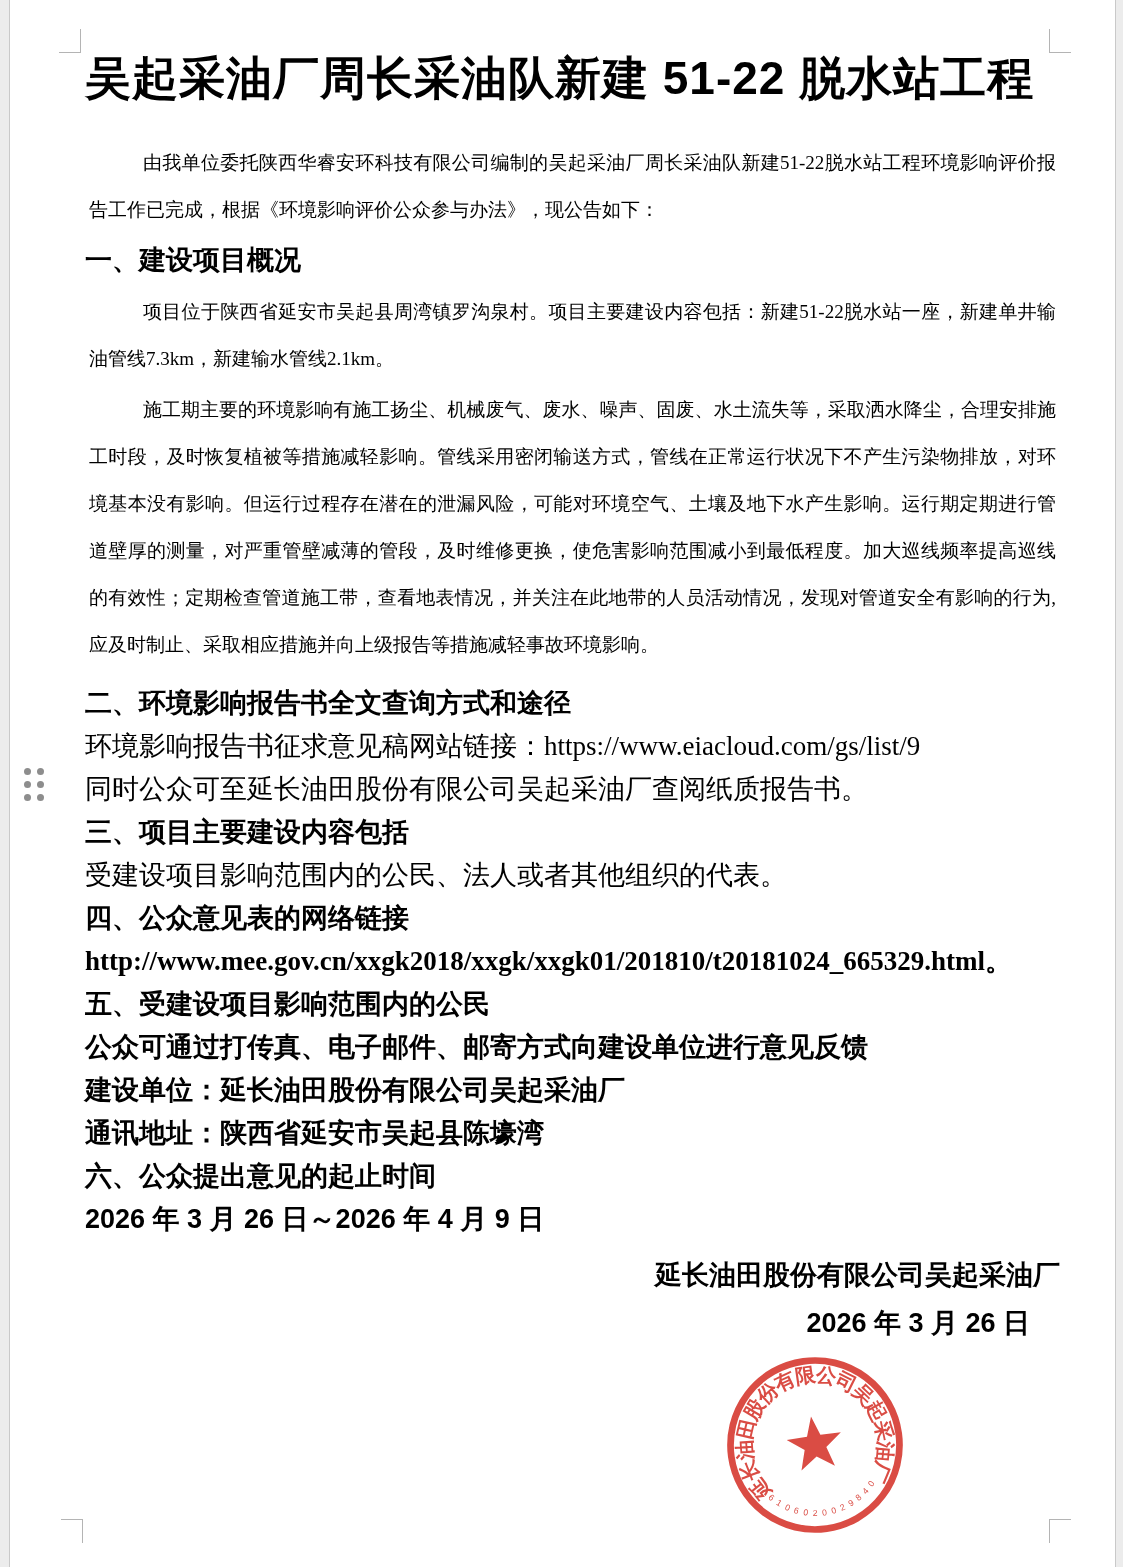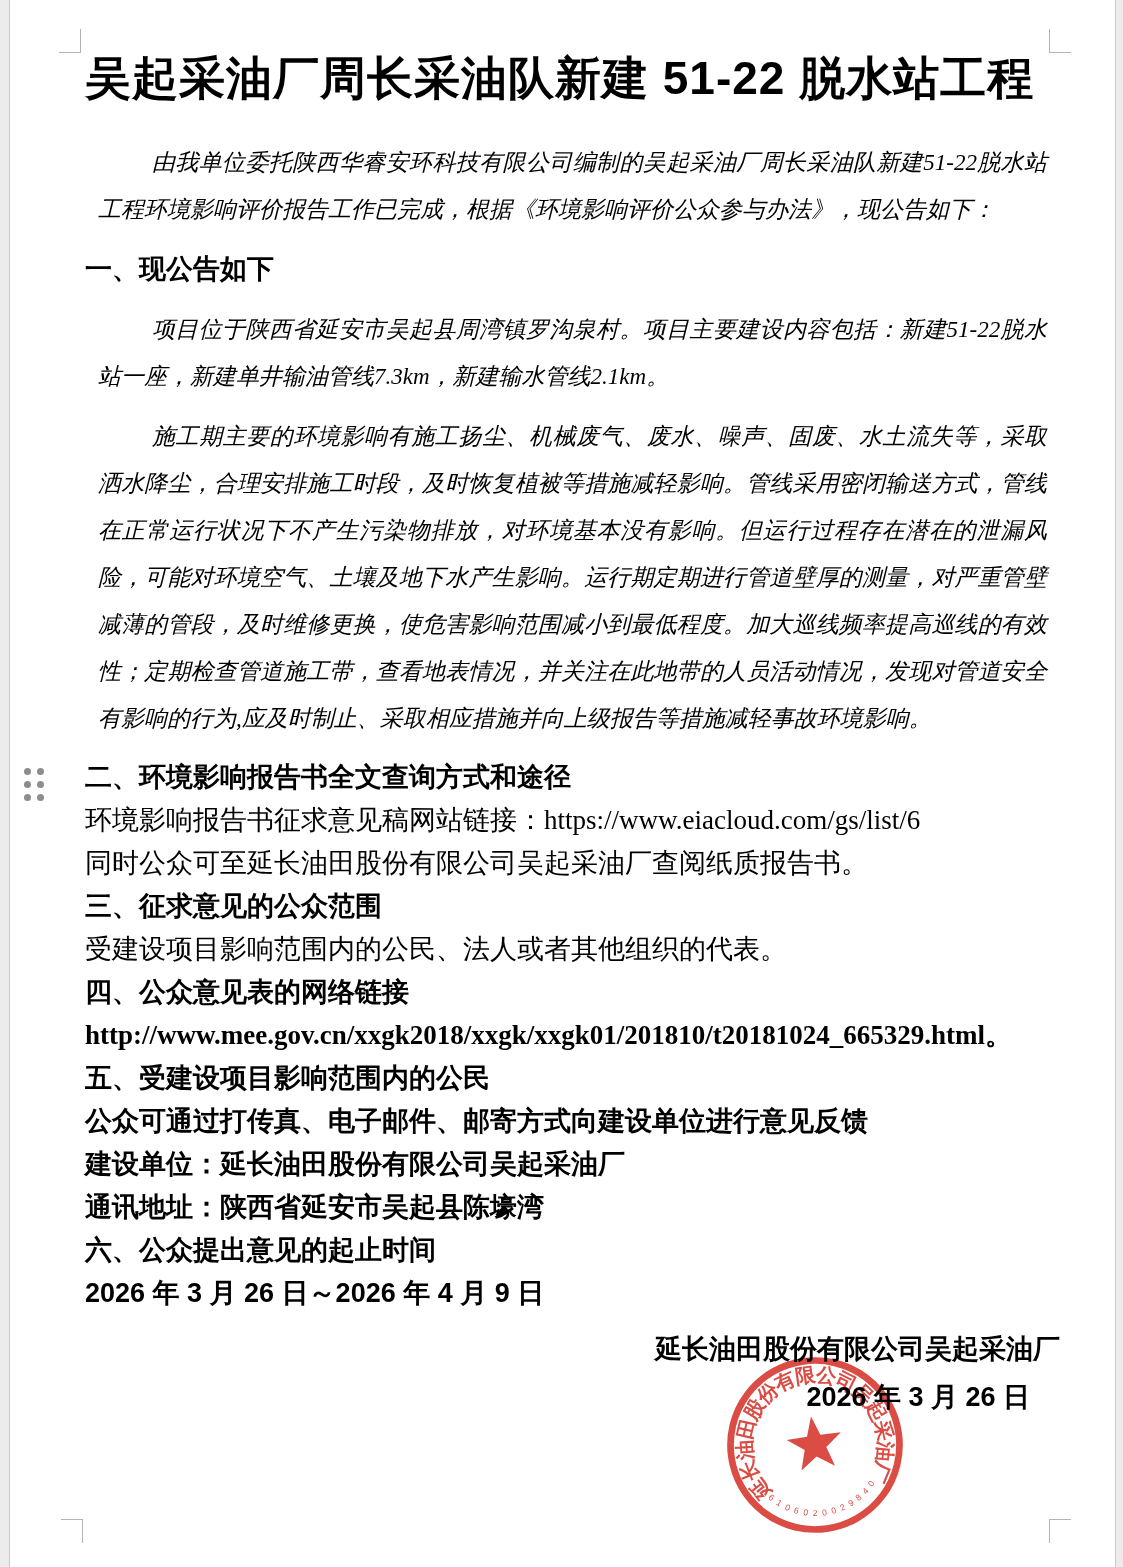--- a/index.html
+++ b/index.html
@@ -23,22 +23,22 @@
         display:grid;grid-template-columns:7px 7px;grid-gap:6px;}
   .dots i{width:7px;height:7px;border-radius:50%;background:#8d8d8d;display:block;}
   
   .page{position:absolute;left:85px;top:0;width:975px;}
   .title{
     margin-top:47px;font-weight:bold;
     font-family:"Liberation Sans","DejaVu Sans",sans-serif;
     font-size:46px;line-height:62px;letter-spacing:1px;
   }
   .para{
-    font-size:23px;line-height:47px;text-align:justify;text-justify:inter-character;
-    text-indent:54px;margin:13px;font-style:italic;
+    font-size:19px;line-height:47px;text-align:justify;text-justify:inter-character;
+    text-indent:54px;margin:4px;
   }
   .intro{margin-top:30px;}
   .h-sec{
     font-size:27px;line-height:47px;font-weight:bold;margin:0;
     font-family:"Liberation Sans","DejaVu Sans",sans-serif;
   }
   .list{margin-top:14px;}
   .list .row{font-size:27px;line-height:43px;margin:0;}
   .list .hd{font-weight:bold;font-family:"Liberation Sans","DejaVu Sans",sans-serif;}
   .ind1{margin-left:20px;}
@@ -78,30 +78,30 @@
 </div>
 
 <div class="page">
 
   <div class="title">
     <div>吴起采油厂周长采油队新建 51-22 脱水站工程</div>
   </div>
 
   <p class="para intro">由我单位委托陕西华睿安环科技有限公司编制的吴起采油厂周长采油队新建51-22脱水站工程环境影响评价报告工作已完成，根据《环境影响评价公众参与办法》，现公告如下：</p>
 
-  <p class="h-sec">一、现公告如下</p>
+  <p class="h-sec">一、建设项目概况</p>
   <p class="para">项目位于陕西省延安市吴起县周湾镇罗沟泉村。项目主要建设内容包括：新建51-22脱水站一座，新建单井输油管线7.3km，新建输水管线2.1km。</p>
   <p class="para">施工期主要的环境影响有施工扬尘、机械废气、废水、噪声、固废、水土流失等，采取洒水降尘，合理安排施工时段，及时恢复植被等措施减轻影响。管线采用密闭输送方式，管线在正常运行状况下不产生污染物排放，对环境基本没有影响。但运行过程存在潜在的泄漏风险，可能对环境空气、土壤及地下水产生影响。运行期定期进行管道壁厚的测量，对严重管壁减薄的管段，及时维修更换，使危害影响范围减小到最低程度。加大巡线频率提高巡线的有效性；定期检查管道施工带，查看地表情况，并关注在此地带的人员活动情况，发现对管道安全有影响的行为,应及时制止、采取相应措施并向上级报告等措施减轻事故环境影响。</p>
 
   <div class="list">
     <p class="row hd">二、环境影响报告书全文查询方式和途径</p>
-    <p class="row ind1">环境影响报告书征求意见稿网站链接：https://www.eiacloud.com/gs/list/6</p>
+    <p class="row ind1">环境影响报告书征求意见稿网站链接：https://www.eiacloud.com/gs/list/9</p>
     <p class="row ind1">同时公众可至延长油田股份有限公司吴起采油厂查阅纸质报告书。</p>
 
-    <p class="row hd ind2">三、征求意见的公众范围</p>
+    <p class="row hd ind2">三、项目主要建设内容包括</p>
     <p class="row ind3">受建设项目影响范围内的公民、法人或者其他组织的代表。</p>
 
     <p class="row hd ind3">四、公众意见表的网络链接</p>
     <p class="row bold ind3">http://www.mee.gov.cn/xxgk2018/xxgk/xxgk01/201810/t20181024_665329.html。</p>
 
     <p class="row hd ind3">五、受建设项目影响范围内的公民</p>
     <p class="row hd ind3">公众可通过打传真、电子邮件、邮寄方式向建设单位进行意见反馈</p>
     <p class="row hd ind3">建设单位：延长油田股份有限公司吴起采油厂</p>
     <p class="row hd ind3">通讯地址：陕西省延安市吴起县陈壕湾</p>
 

